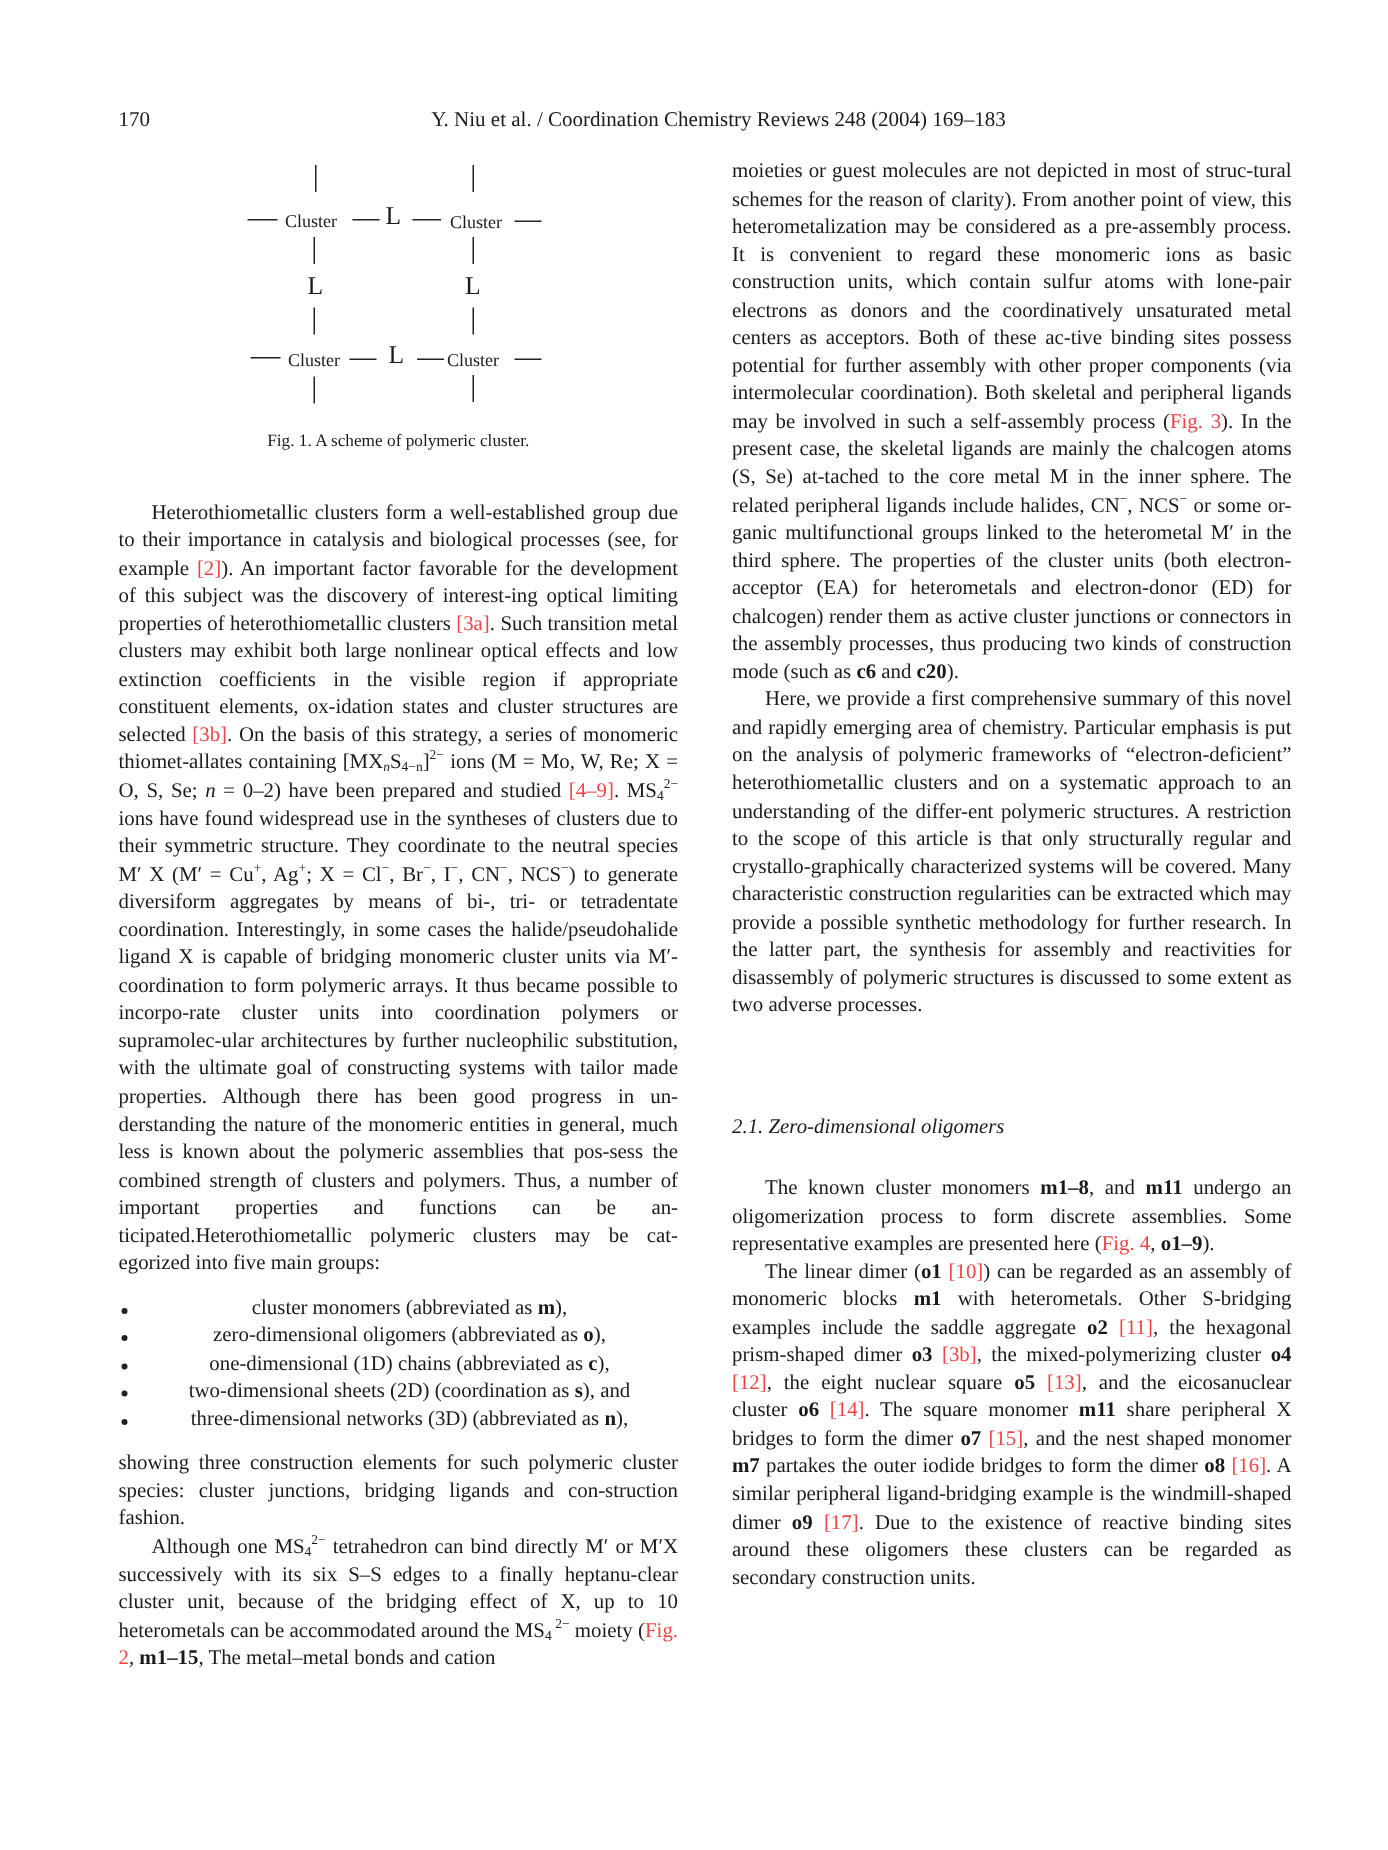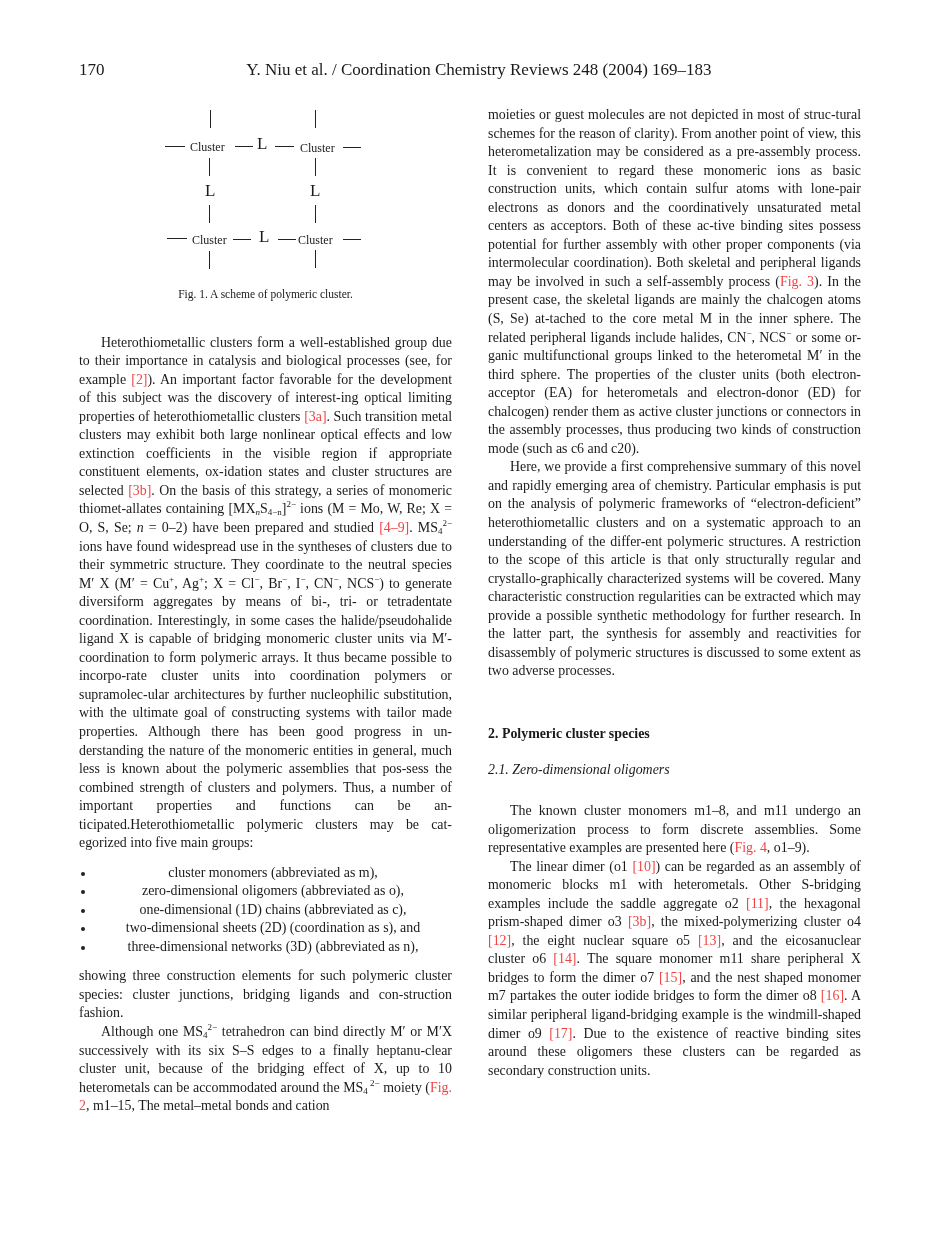--- a/index.html
+++ b/index.html
@@ -1,27 +1,27 @@
 <!DOCTYPE html>
 <html><head>
 <meta charset="utf-8">
 <style>
   html, body { margin:0; padding:0; background:#fff; }
   body { width:925px; height:1233px; position:relative; overflow:hidden;
          font-family:"Liberation Serif", "DejaVu Serif", serif; color:#1a1a1a; }
-  .header { position:absolute; top:60px; left:79px; right:46px; height:16px; font-size:17px; }
+  .header { position:absolute; top:73px; left:79px; right:46px; height:16px; font-size:14px; }
   .page-num { position:absolute; left:0; top:0; }
   .running-head { position:absolute; left:0; right:0; text-align:center; top:0; }
   .col { position:absolute; width:373px; font-size:13.9px; line-height:18.55px; text-align:justify; hyphens:manual; }
   .col-left { left:79px; top:100px; }
   .col-right { left:488px; top:106px; }
   p { margin:0; }
   .indent { text-indent:22px; }
   .ref { color:#ef4444; }
-  b { font-weight:normal; }
+  b { font-weight:bold; }
   sup { font-size:9px; vertical-align:6px; line-height:0; }
   sub { font-size:9px; vertical-align:-2px; line-height:0; }
   .scheme { position:relative; width:373px; height:170px; }
   .scheme .t { position:absolute; font-size:12px; white-space:nowrap; }
   .scheme .L { position:absolute; font-size:17px; }
   .scheme .v { position:absolute; width:1px; height:18px; background:#222; }
   .scheme .h { position:absolute; height:1px; background:#222; }
   .caption { text-align:center; font-size:11.5px; margin-top:15px; }
   ul.groups { list-style:none; margin:11px 0 11px 0; padding:0; }
   ul.groups li { position:relative; padding-left:15px; line-height:18.5px; text-align:center; }
@@ -90,21 +90,20 @@
 
   <p class="indent"><span>Although one MS</span><sub>4</sub><sup>2−</sup><span> tetrahedron can bind directly M′ or M′X successively with its six S–S edges to a finally heptanu-clear cluster unit, because of the bridging effect of X, up to 10 heterometals can be accommodated around the MS</span><sub>4</sub><sup> 2−</sup><span> moiety (</span><span class="ref">Fig. 2</span><span>, </span><b>m1–15</b><span>, The metal–metal bonds and cation</span></p>
 </div>
 
 <div class="col col-right">
   <p><span>moieties or guest molecules are not depicted in most of struc-tural schemes for the reason of clarity). From another point of view, this heterometalization may be considered as a pre-assembly process. It is convenient to regard these monomeric ions as basic construction units, which contain sulfur atoms with lone-pair electrons as donors and the coordinatively unsaturated metal centers as acceptors. Both of these ac-tive binding sites possess potential for further assembly with other proper components (via intermolecular coordination). Both skeletal and peripheral ligands may be involved in such a self-assembly process (</span><span class="ref">Fig. 3</span><span>). In the present case, the skeletal ligands are mainly the chalcogen atoms (S, Se) at-tached to the core metal M in the inner sphere. The related peripheral ligands include halides, CN</span><sup>−</sup><span>, NCS</span><sup>−</sup><span> or some or-ganic multifunctional groups linked to the heterometal M′ in the third sphere. The properties of the cluster units (both electron-acceptor (EA) for heterometals and electron-donor (ED) for chalcogen) render them as active cluster junctions or connectors in the assembly processes, thus producing two kinds of construction mode (such as </span><b>c6</b><span> and </span><b>c20</b><span>).</span></p>
 
   <p class="indent">Here, we provide a first comprehensive summary of this novel and rapidly emerging area of chemistry. Particular emphasis is put on the analysis of polymeric frameworks of “electron-deficient” heterothiometallic clusters and on a systematic approach to an understanding of the differ-ent polymeric structures. A restriction to the scope of this article is that only structurally regular and crystallo-graphically characterized systems will be covered. Many characteristic construction regularities can be extracted which may provide a possible synthetic methodology for further research. In the latter part, the synthesis for assembly and reactivities for disassembly of polymeric structures is discussed to some extent as two adverse processes.</p>
 
   <div class="gap-lg"></div>
-  <h2>2.  Polymeric cluster species</h2>
   <div class="gap-md"></div>
   <h3>2.1.  Zero-dimensional oligomers</h3>
   <div class="gap-sm"></div>
 
   <p class="indent"><span>The known cluster monomers </span><b>m1–8</b><span>, and </span><b>m11</b><span> undergo an oligomerization process to form discrete assemblies. Some representative examples are presented here (</span><span class="ref">Fig. 4</span><span>, </span><b>o1–9</b><span>).</span></p>
 
   <p class="indent"><span>The linear dimer (</span><b>o1</b><span> </span><span class="ref">[10]</span><span>) can be regarded as an assembly of monomeric blocks </span><b>m1</b><span> with heterometals. Other S-bridging examples include the saddle aggregate </span><b>o2</b><span> </span><span class="ref">[11]</span><span>, the hexagonal prism-shaped dimer </span><b>o3</b><span> </span><span class="ref">[3b]</span><span>, the mixed-polymerizing cluster </span><b>o4</b><span> </span><span class="ref">[12]</span><span>, the eight nuclear square </span><b>o5</b><span> </span><span class="ref">[13]</span><span>, and the eicosanuclear cluster </span><b>o6</b><span> </span><span class="ref">[14]</span><span>. The square monomer </span><b>m11</b><span> share peripheral X bridges to form the dimer </span><b>o7</b><span> </span><span class="ref">[15]</span><span>, and the nest shaped monomer </span><b>m7</b><span> partakes the outer iodide bridges to form the dimer </span><b>o8</b><span> </span><span class="ref">[16]</span><span>. A similar peripheral ligand-bridging example is the windmill-shaped dimer </span><b>o9</b><span> </span><span class="ref">[17]</span><span>. Due to the existence of reactive binding sites around these oligomers these clusters can be regarded as secondary construction units.</span></p>
 </div>
 
 </body></html>

